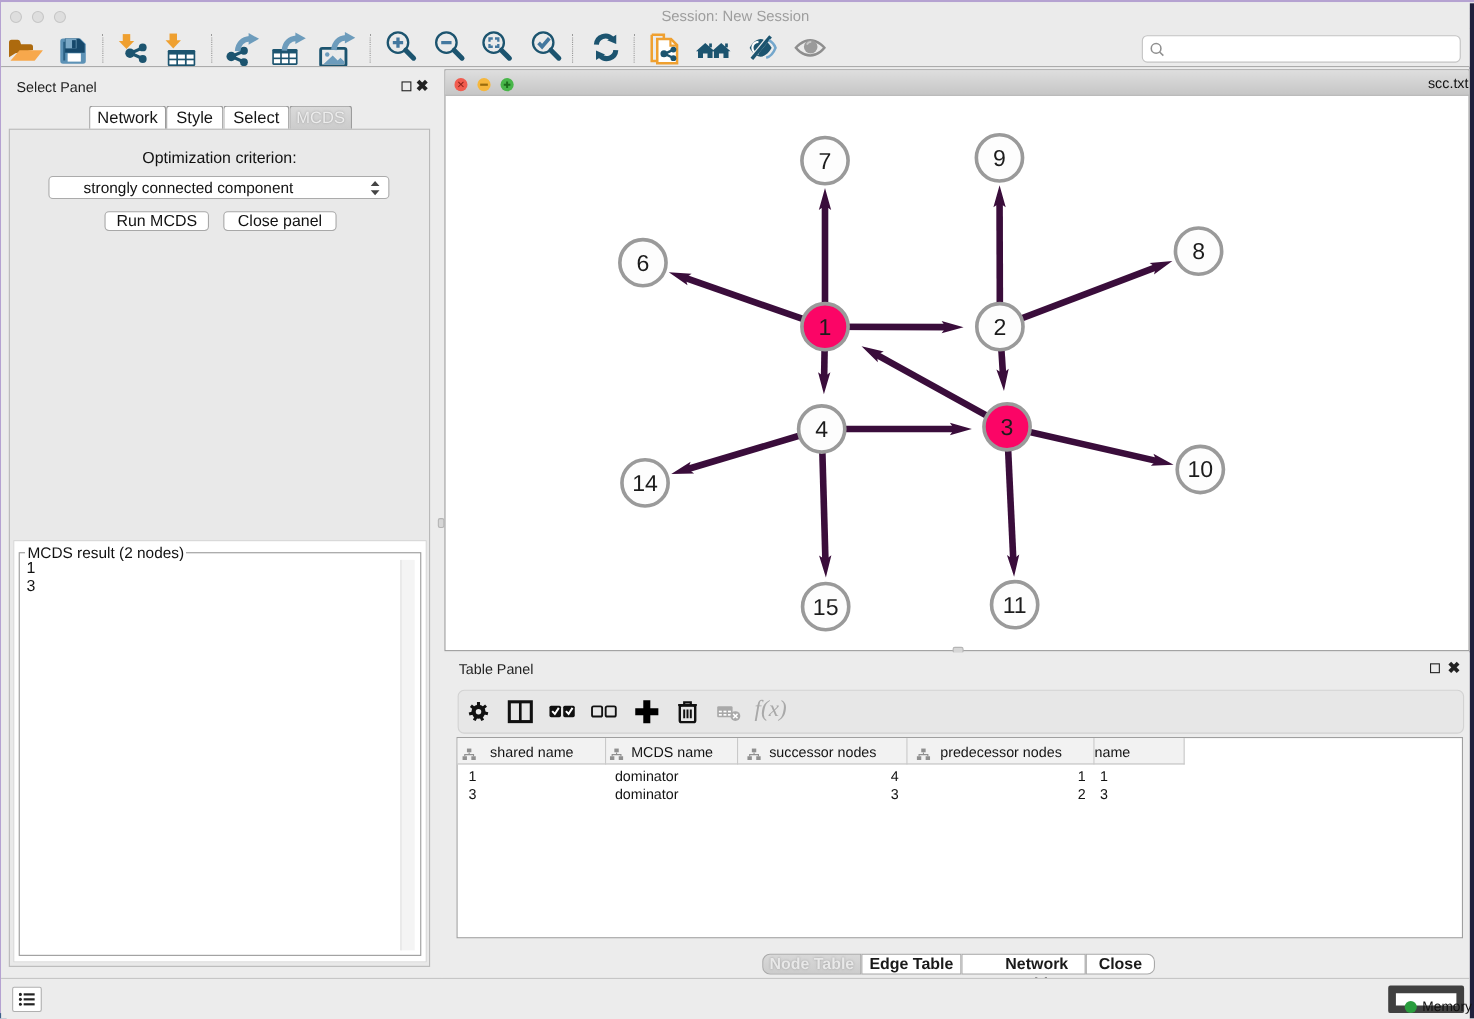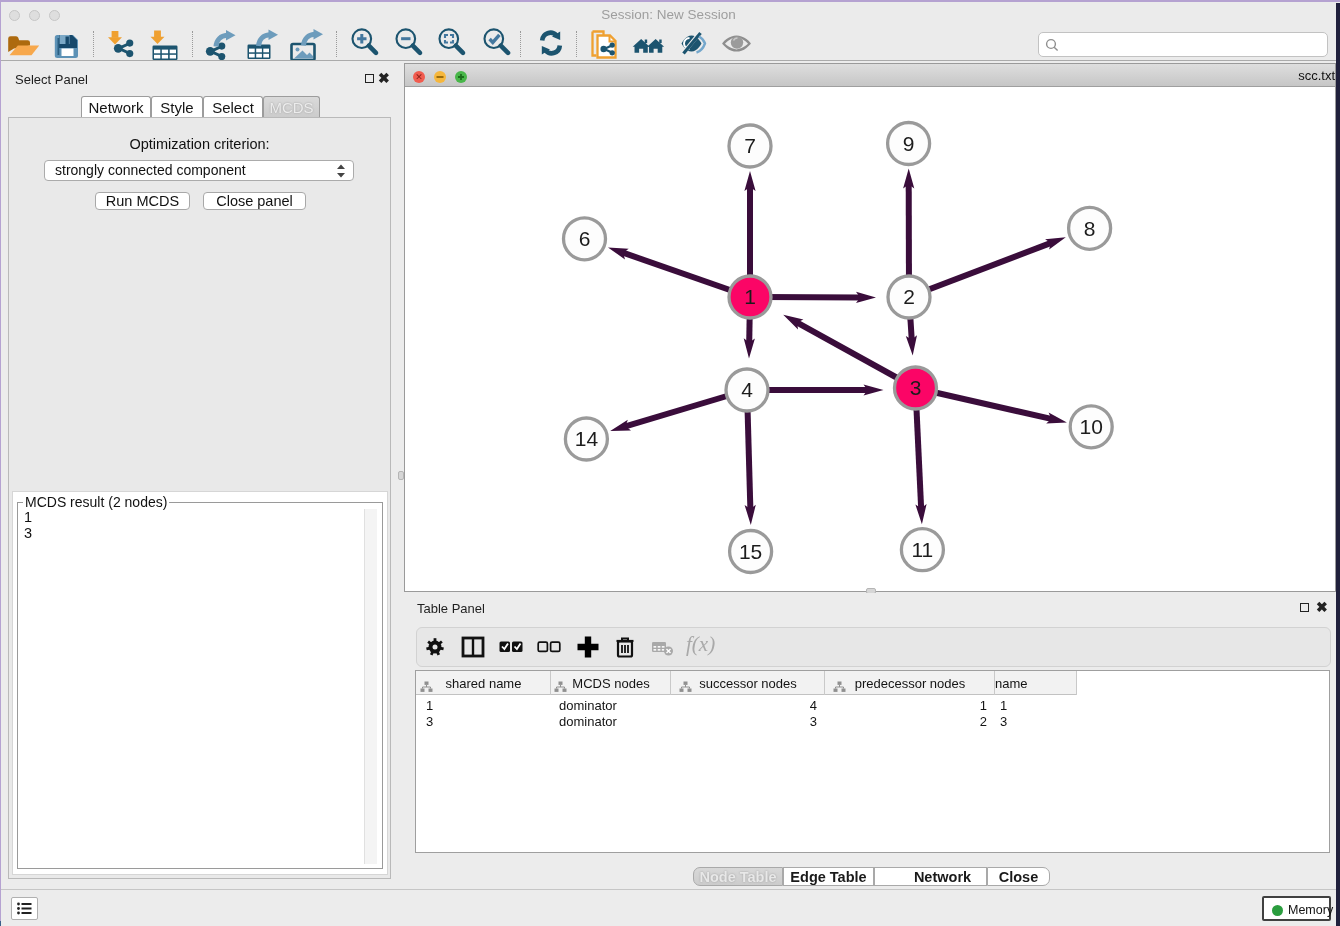--- a/index.html
+++ b/index.html
@@ -185,21 +185,21 @@
 <div class="xico" style="left:378px;top:70px">✖</div>
 
 <div class="abs tab" style="left:81px;top:96px;width:70px">Network</div>
 <div class="abs tab" style="left:151px;top:96px;width:52px">Style</div>
 <div class="abs tab" style="left:203px;top:96px;width:60px">Select</div>
 <div class="abs tab tabsel" style="left:263px;top:96px;width:57px">MCDS</div>
 <div class="abs" style="left:8px;top:117px;width:383px;height:762px;background:#e9e9e9;border:1px solid #b9b9b9"></div>
 
 <div class="abs" style="left:9px;top:136px;width:381px;text-align:center;font-size:14.5px;color:#111">Optimization criterion:</div>
 <div class="abs" style="left:44px;top:160px;width:310px;height:21px;background:#fff;border:1px solid #ababab;border-radius:4px;font-size:14px;color:#111;line-height:19px">
-  <span style="margin-left:10px">strongly connected component</span>
+  <span style="margin-left:31px">strongly connected component</span>
   <svg width="10" height="14" viewBox="0 0 10 14" style="position:absolute;right:7px;top:3px">
     <path d="M1 5 L5 0.5 L9 5 z M1 9 L5 13.5 L9 9 z" fill="#444"></path>
     </svg>
 </div>
 <div class="btn" style="left:95px;top:192px;width:95px;height:18px;line-height:17px">Run MCDS</div>
 <div class="btn" style="left:203px;top:192px;width:103px;height:18px;line-height:17px">Close panel</div>
 
 <div class="abs" style="left:12px;top:491px;width:376px;height:384px;background:#fff;border:1px solid #d6d6d6"></div>
 <fieldset class="abs" style="left:17px;top:494px;width:366px;height:375px;border:1px solid #9a9a9a;border-radius:0">
   <legend style="font-size:14px;color:#111;margin-left:5px;padding:0 2px">MCDS result (2 nodes)</legend>
@@ -343,21 +343,21 @@
       <path d="M6.5 4 v2 M2.5 7.5 v-1.5 h8 v1.5" stroke="#909090" stroke-width="1" fill="none"></path>
     </svg></div>
 <div class="abs" style="left:416px;top:676px;width:135px;text-align:center;font-size:13px;color:#141414">shared name</div>
 <div class="abs" style="left:670px;top:671px;width:1px;height:24px;background:#c9c9c9"></div>
 <div class="abs" style="left:554px;top:678px"><svg width="13" height="12" viewBox="0 0 13 12" style="vertical-align:-1px">
       <rect x="4.5" y="0.5" width="4" height="3.4" fill="#909090"></rect>
       <rect x="0.5" y="7.5" width="4" height="3.4" fill="#909090"></rect>
       <rect x="8.5" y="7.5" width="4" height="3.4" fill="#909090"></rect>
       <path d="M6.5 4 v2 M2.5 7.5 v-1.5 h8 v1.5" stroke="#909090" stroke-width="1" fill="none"></path>
     </svg></div>
-<div class="abs" style="left:551px;top:676px;width:120px;text-align:center;font-size:13px;color:#141414">MCDS nodes</div>
+<div class="abs" style="left:551px;top:676px;width:120px;text-align:center;font-size:13px;color:#141414">MCDS name</div>
 <div class="abs" style="left:824px;top:671px;width:1px;height:24px;background:#c9c9c9"></div>
 <div class="abs" style="left:679px;top:678px"><svg width="13" height="12" viewBox="0 0 13 12" style="vertical-align:-1px">
       <rect x="4.5" y="0.5" width="4" height="3.4" fill="#909090"></rect>
       <rect x="0.5" y="7.5" width="4" height="3.4" fill="#909090"></rect>
       <rect x="8.5" y="7.5" width="4" height="3.4" fill="#909090"></rect>
       <path d="M6.5 4 v2 M2.5 7.5 v-1.5 h8 v1.5" stroke="#909090" stroke-width="1" fill="none"></path>
     </svg></div>
 <div class="abs" style="left:671px;top:676px;width:154px;text-align:center;font-size:13px;color:#141414">successor nodes</div>
 <div class="abs" style="left:994px;top:671px;width:1px;height:24px;background:#c9c9c9"></div>
 <div class="abs" style="left:833px;top:678px"><svg width="13" height="12" viewBox="0 0 13 12" style="vertical-align:-1px">
@@ -388,16 +388,16 @@
 <div class="abs" style="left:11px;top:897px;width:27px;height:23px;background:#fff;border:1px solid #b0b0b0;border-radius:2px">
  <svg width="15" height="13" viewBox="0 0 15 13" style="position:absolute;left:5px;top:4px">
   <circle cx="1.5" cy="2" r="1.4" fill="#222"></circle>
       <rect x="4.5" y="1" width="10" height="2" fill="#222"></rect>
   <circle cx="1.5" cy="6.5" r="1.4" fill="#222"></circle>
       <rect x="4.5" y="5.5" width="10" height="2" fill="#222"></rect>
   <circle cx="1.5" cy="11" r="1.4" fill="#222"></circle>
       <rect x="4.5" y="10" width="10" height="2" fill="#222"></rect>
  </svg>
 </div>
-<div class="abs" style="left:1262px;top:896px;width:69px;height:25px;background:#fff;border:2px solid #404040;border-radius:2px">
+<div class="abs" style="left:1262px;top:896px;width:69px;height:25px;background:#fff;border:7px solid #404040;border-radius:2px">
   <div style="position:absolute;left:8px;top:7px;width:11px;height:11px;border-radius:50%;background:#2a9d3e"></div>
   <div style="position:absolute;left:24px;top:5px;font-size:12.5px;color:#111">Memory</div>
 </div>
 
 </body></html>

